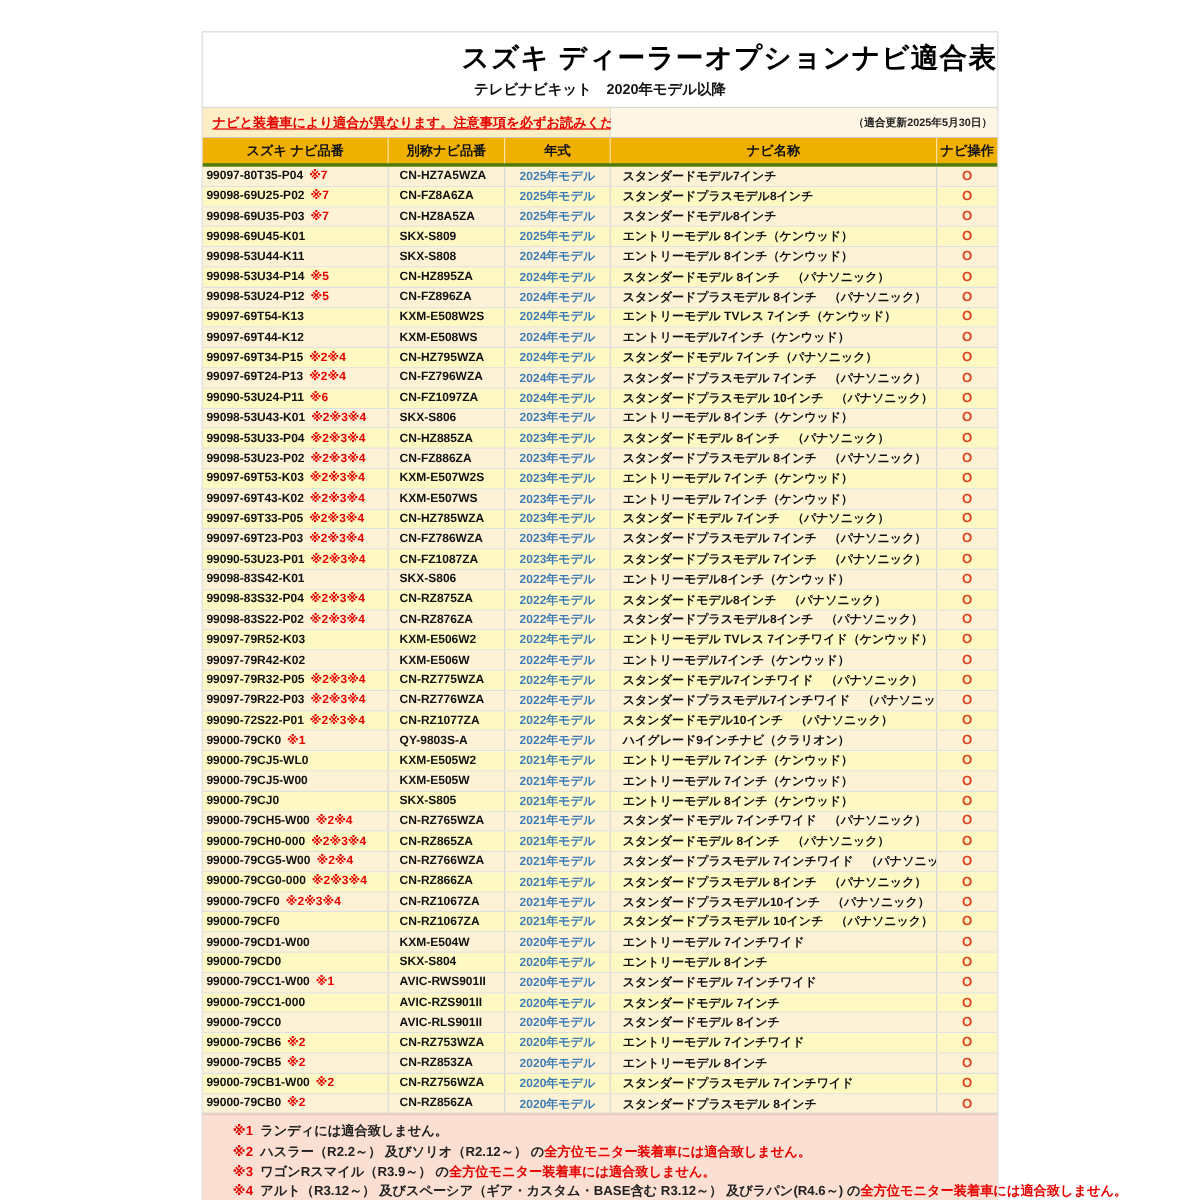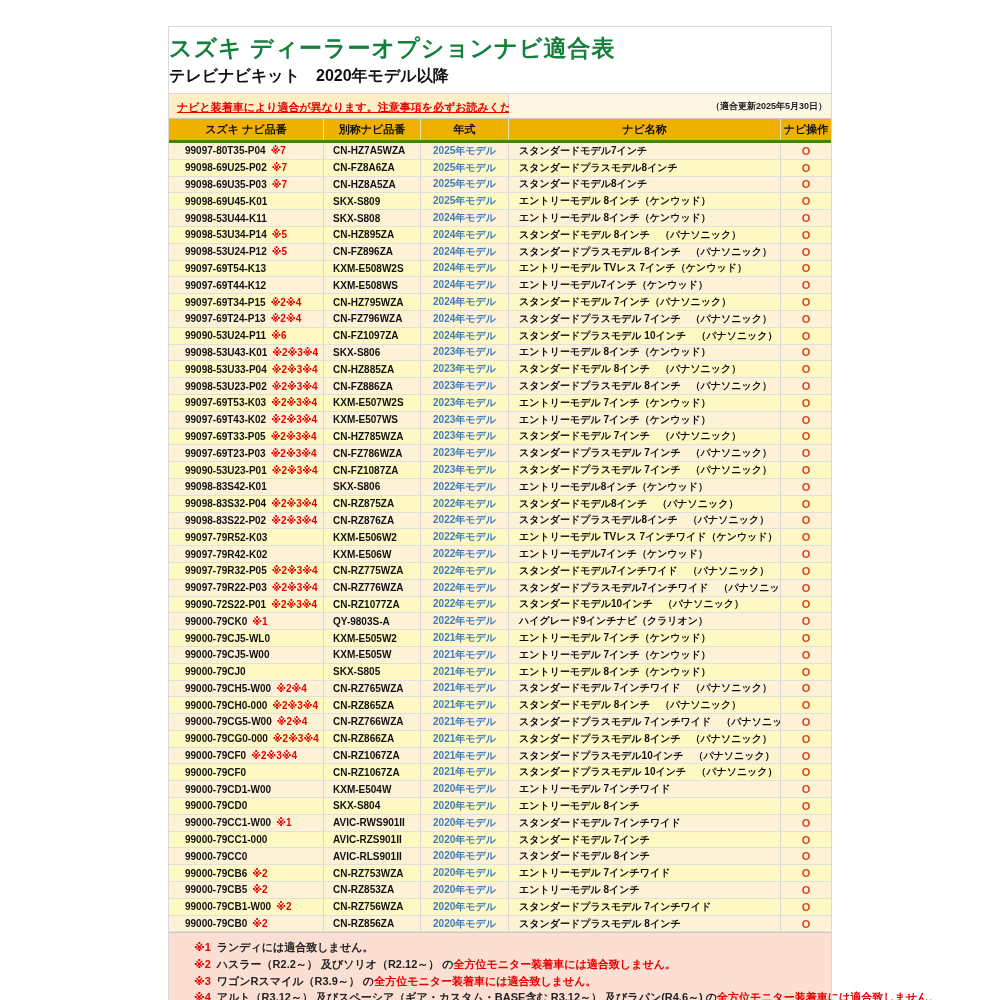--- a/index.html
+++ b/index.html
@@ -1,34 +1,34 @@
 <!DOCTYPE html>
 <html><head>
 <meta charset="utf-8">
 <style>
   html,body{margin:0;padding:0;background:#ffffff;}
   body{width:1000px;height:1000px;font-family:"Liberation Sans","DejaVu Sans",sans-serif;-webkit-font-smoothing:antialiased;}
   .sheet{width:662px;margin:26px auto 0 auto;border:1px solid #d9d9d9;background:#fff;}
-  .title{font-size:23px;font-weight:bold;text-align:left;color:#15803d;margin:6px 0 2px 0;letter-spacing:1px;}
-  .subtitle{font-size:16px;font-weight:bold;color:#111;margin:2px 0 6px 0;}
+  .title{font-size:23px;font-weight:bold;text-align:right;color:#000000;margin:6px 0 2px 0;letter-spacing:1px;}
+  .subtitle{font-size:12px;font-weight:bold;text-align:center;color:#111;margin:2px 0 6px 0;}
   .notice-strip{display:flex;border-top:1px solid #d9d9d9;}
   .notice-left{width:340px;background:#fdeec5;padding:3px 4px 3px 8px;box-sizing:border-box;border-right:1px solid #d9d9d9;}
   .notice-left span{color:#e60000;font-size:11px;font-weight:bold;text-decoration:underline;white-space:nowrap;}
   .notice-right{flex:1;background:#fef6e4;display:flex;align-items:center;justify-content:flex-end;padding-right:4px;box-sizing:border-box;padding-left:36px;}
   .notice-right span{font-size:9px;color:#222;font-weight:bold;}
   .thead{display:flex;background:#f0b000;border-top:1px solid #c9c9c9;border-bottom:3px solid #4d7c0f;}
   .th{font-size:11px;font-weight:bold;color:#111;text-align:center;padding:3px 0;box-sizing:border-box;border-right:1px solid rgba(255,255,255,.65);}
   .th:last-child{border-right:none;}
   .c1{width:155px;} .c2{width:97px;} .c3{width:88px;} .c4{width:272px;} .c5{width:50px;flex:1;}
   .tbody{}
   .row{display:flex;height:15.8px;align-items:stretch;background:#fef9c3;border-bottom:1px solid #e0e0e0;}
   .row.odd{background:#fdf2d6;}
   .cell{box-sizing:border-box;border-right:1px solid #d6d6d6;display:flex;align-items:center;overflow:hidden;white-space:nowrap;}
   .cell:last-child{border-right:none;}
-  .cell-part{padding-left:16px;font-size:10px;font-weight:bold;color:#111;}
+  .cell-part{padding-left:3px;font-size:10px;font-weight:bold;color:#111;}
   .cell-part .marks{color:#e60000;margin-left:5px;}
   .cell-alt{padding-left:9px;font-size:10px;font-weight:bold;color:#111;}
   .cell-year{justify-content:center;font-size:10px;font-weight:bold;color:#3e7cb8;}
   .cell-name{padding-left:10px;font-size:10px;font-weight:bold;color:#111;}
   .cell-op{justify-content:center;font-size:11px;font-weight:bold;color:#dc4321;}
   .footnotes{background:#fbdfd2;padding:6px 6px 8px 8px;border-top:1px solid #e0c0b0;}
   .fn-line{font-size:11px;font-weight:bold;line-height:16.6px;white-space:nowrap;color:#222;margin-left:17px;}
   .fn-label{color:#e60000;margin-right:6px;}
   .fn-red{color:#e60000;text-align:center;}
 </style>

